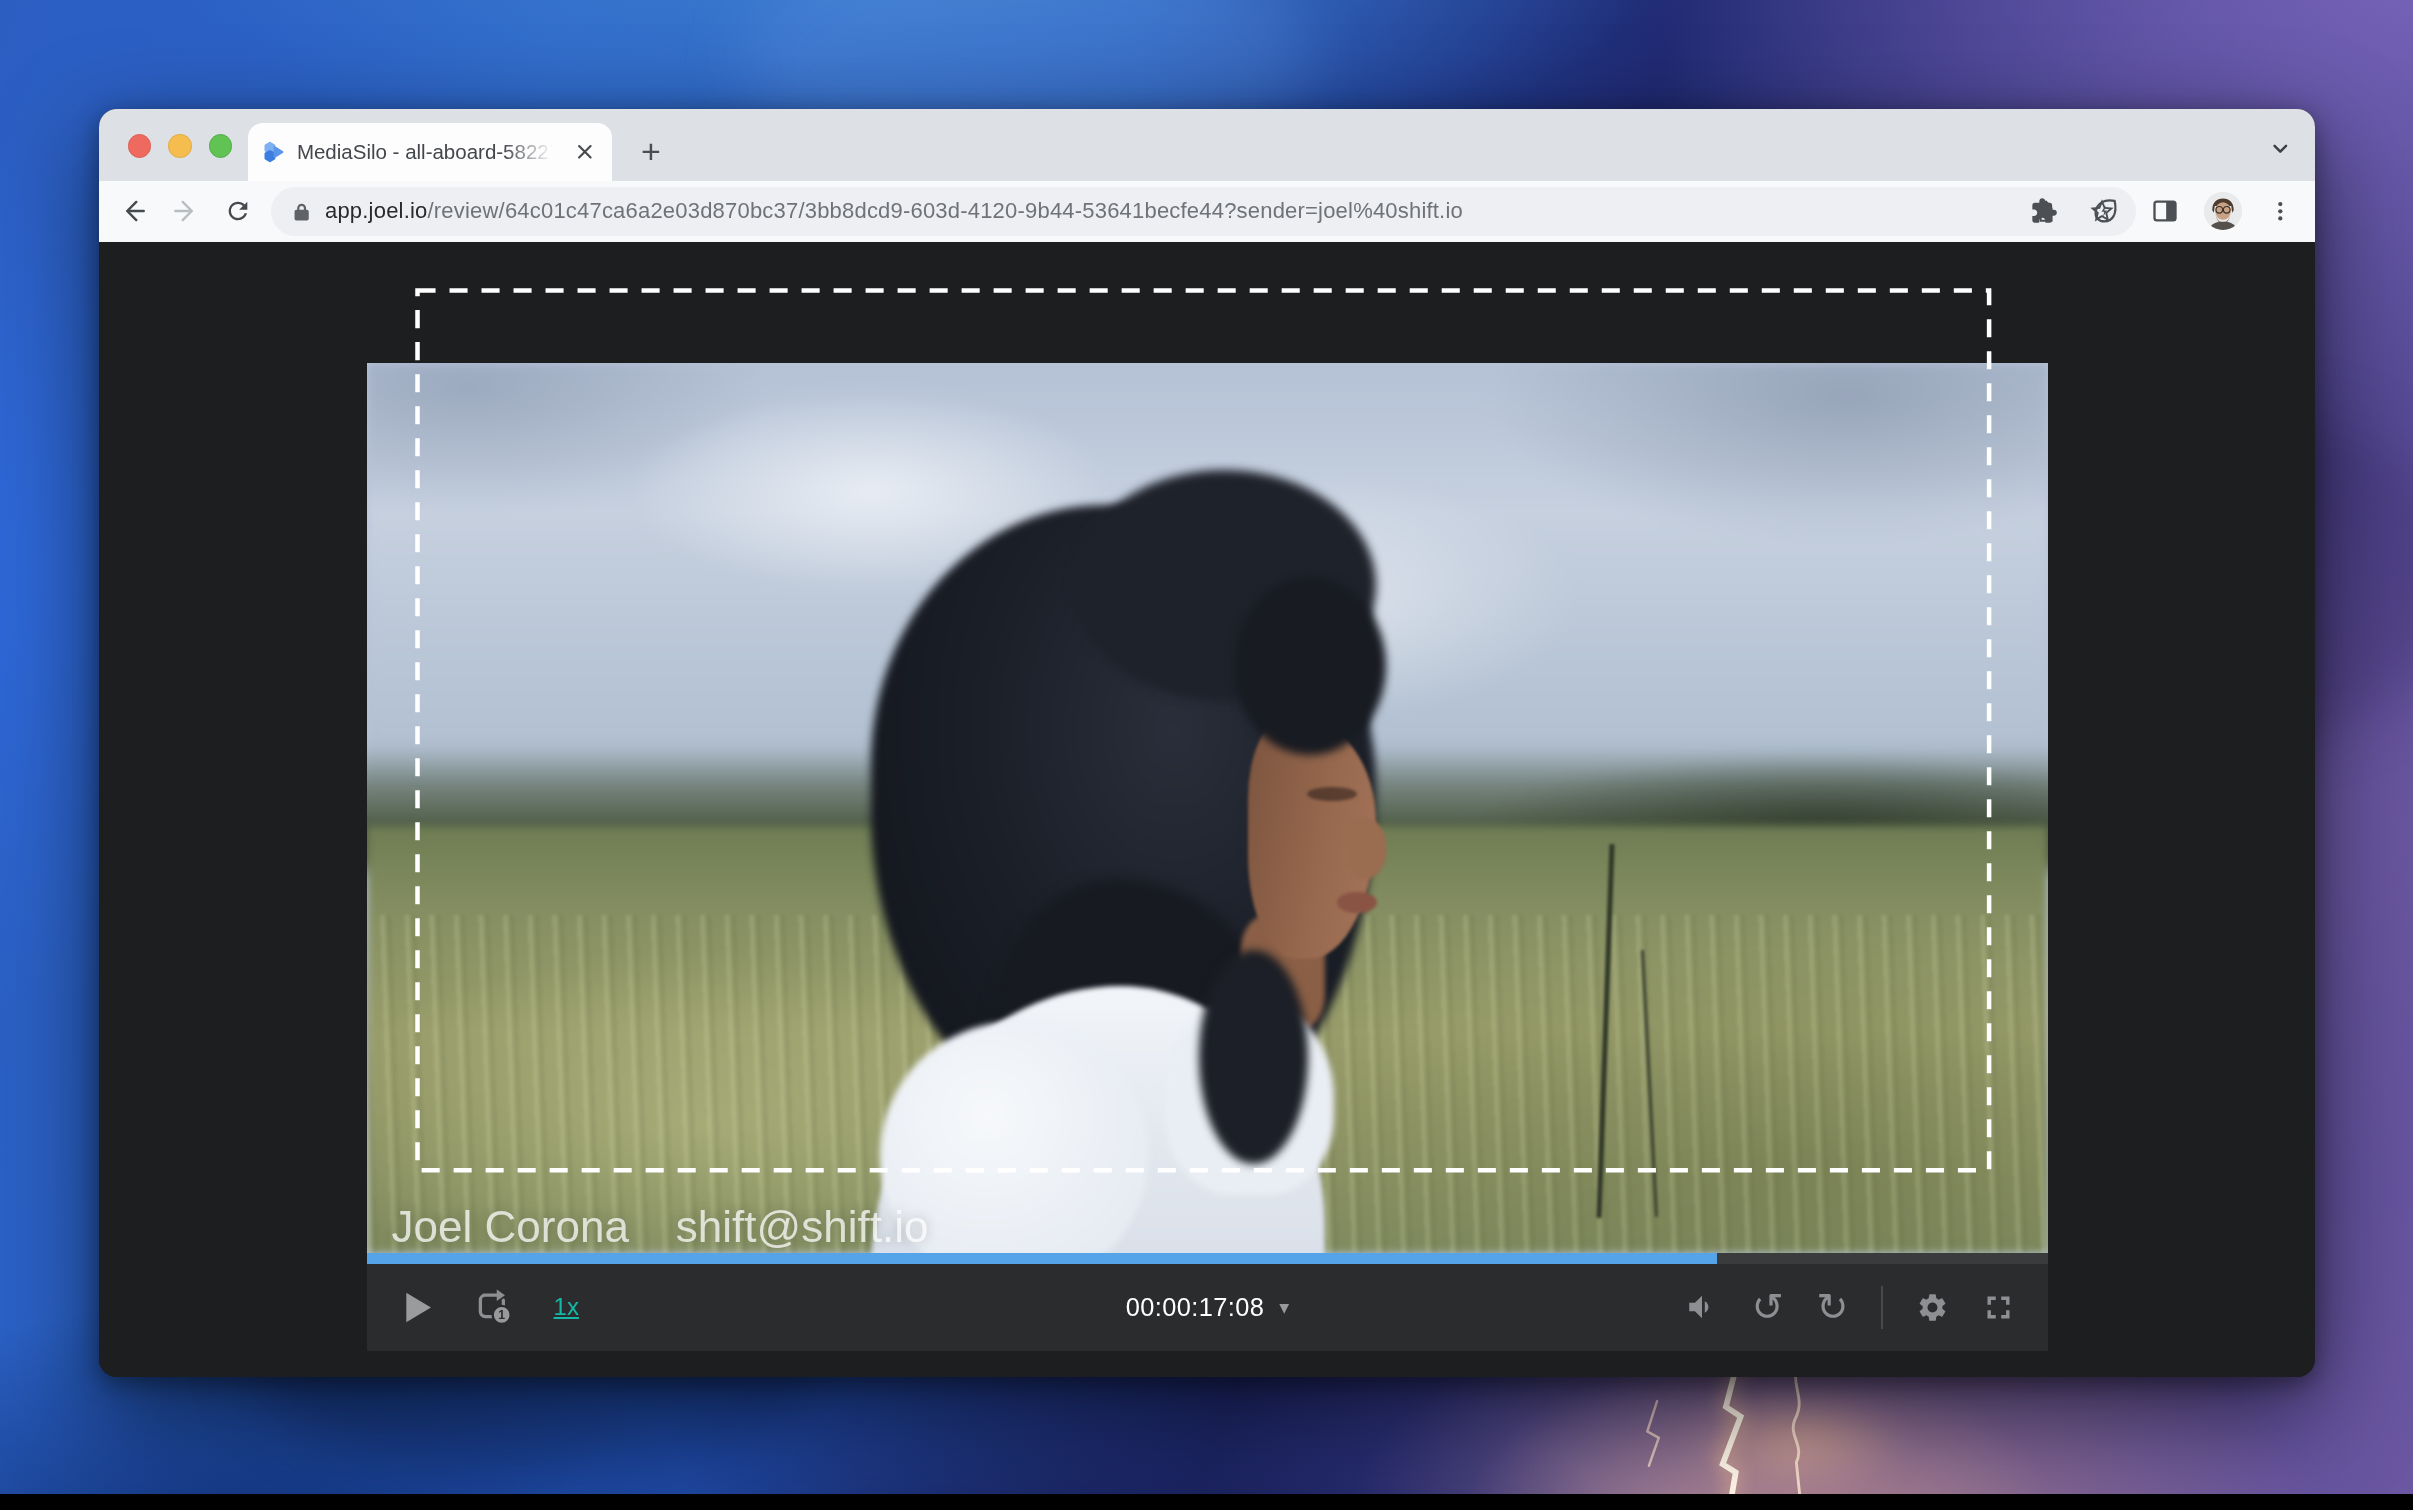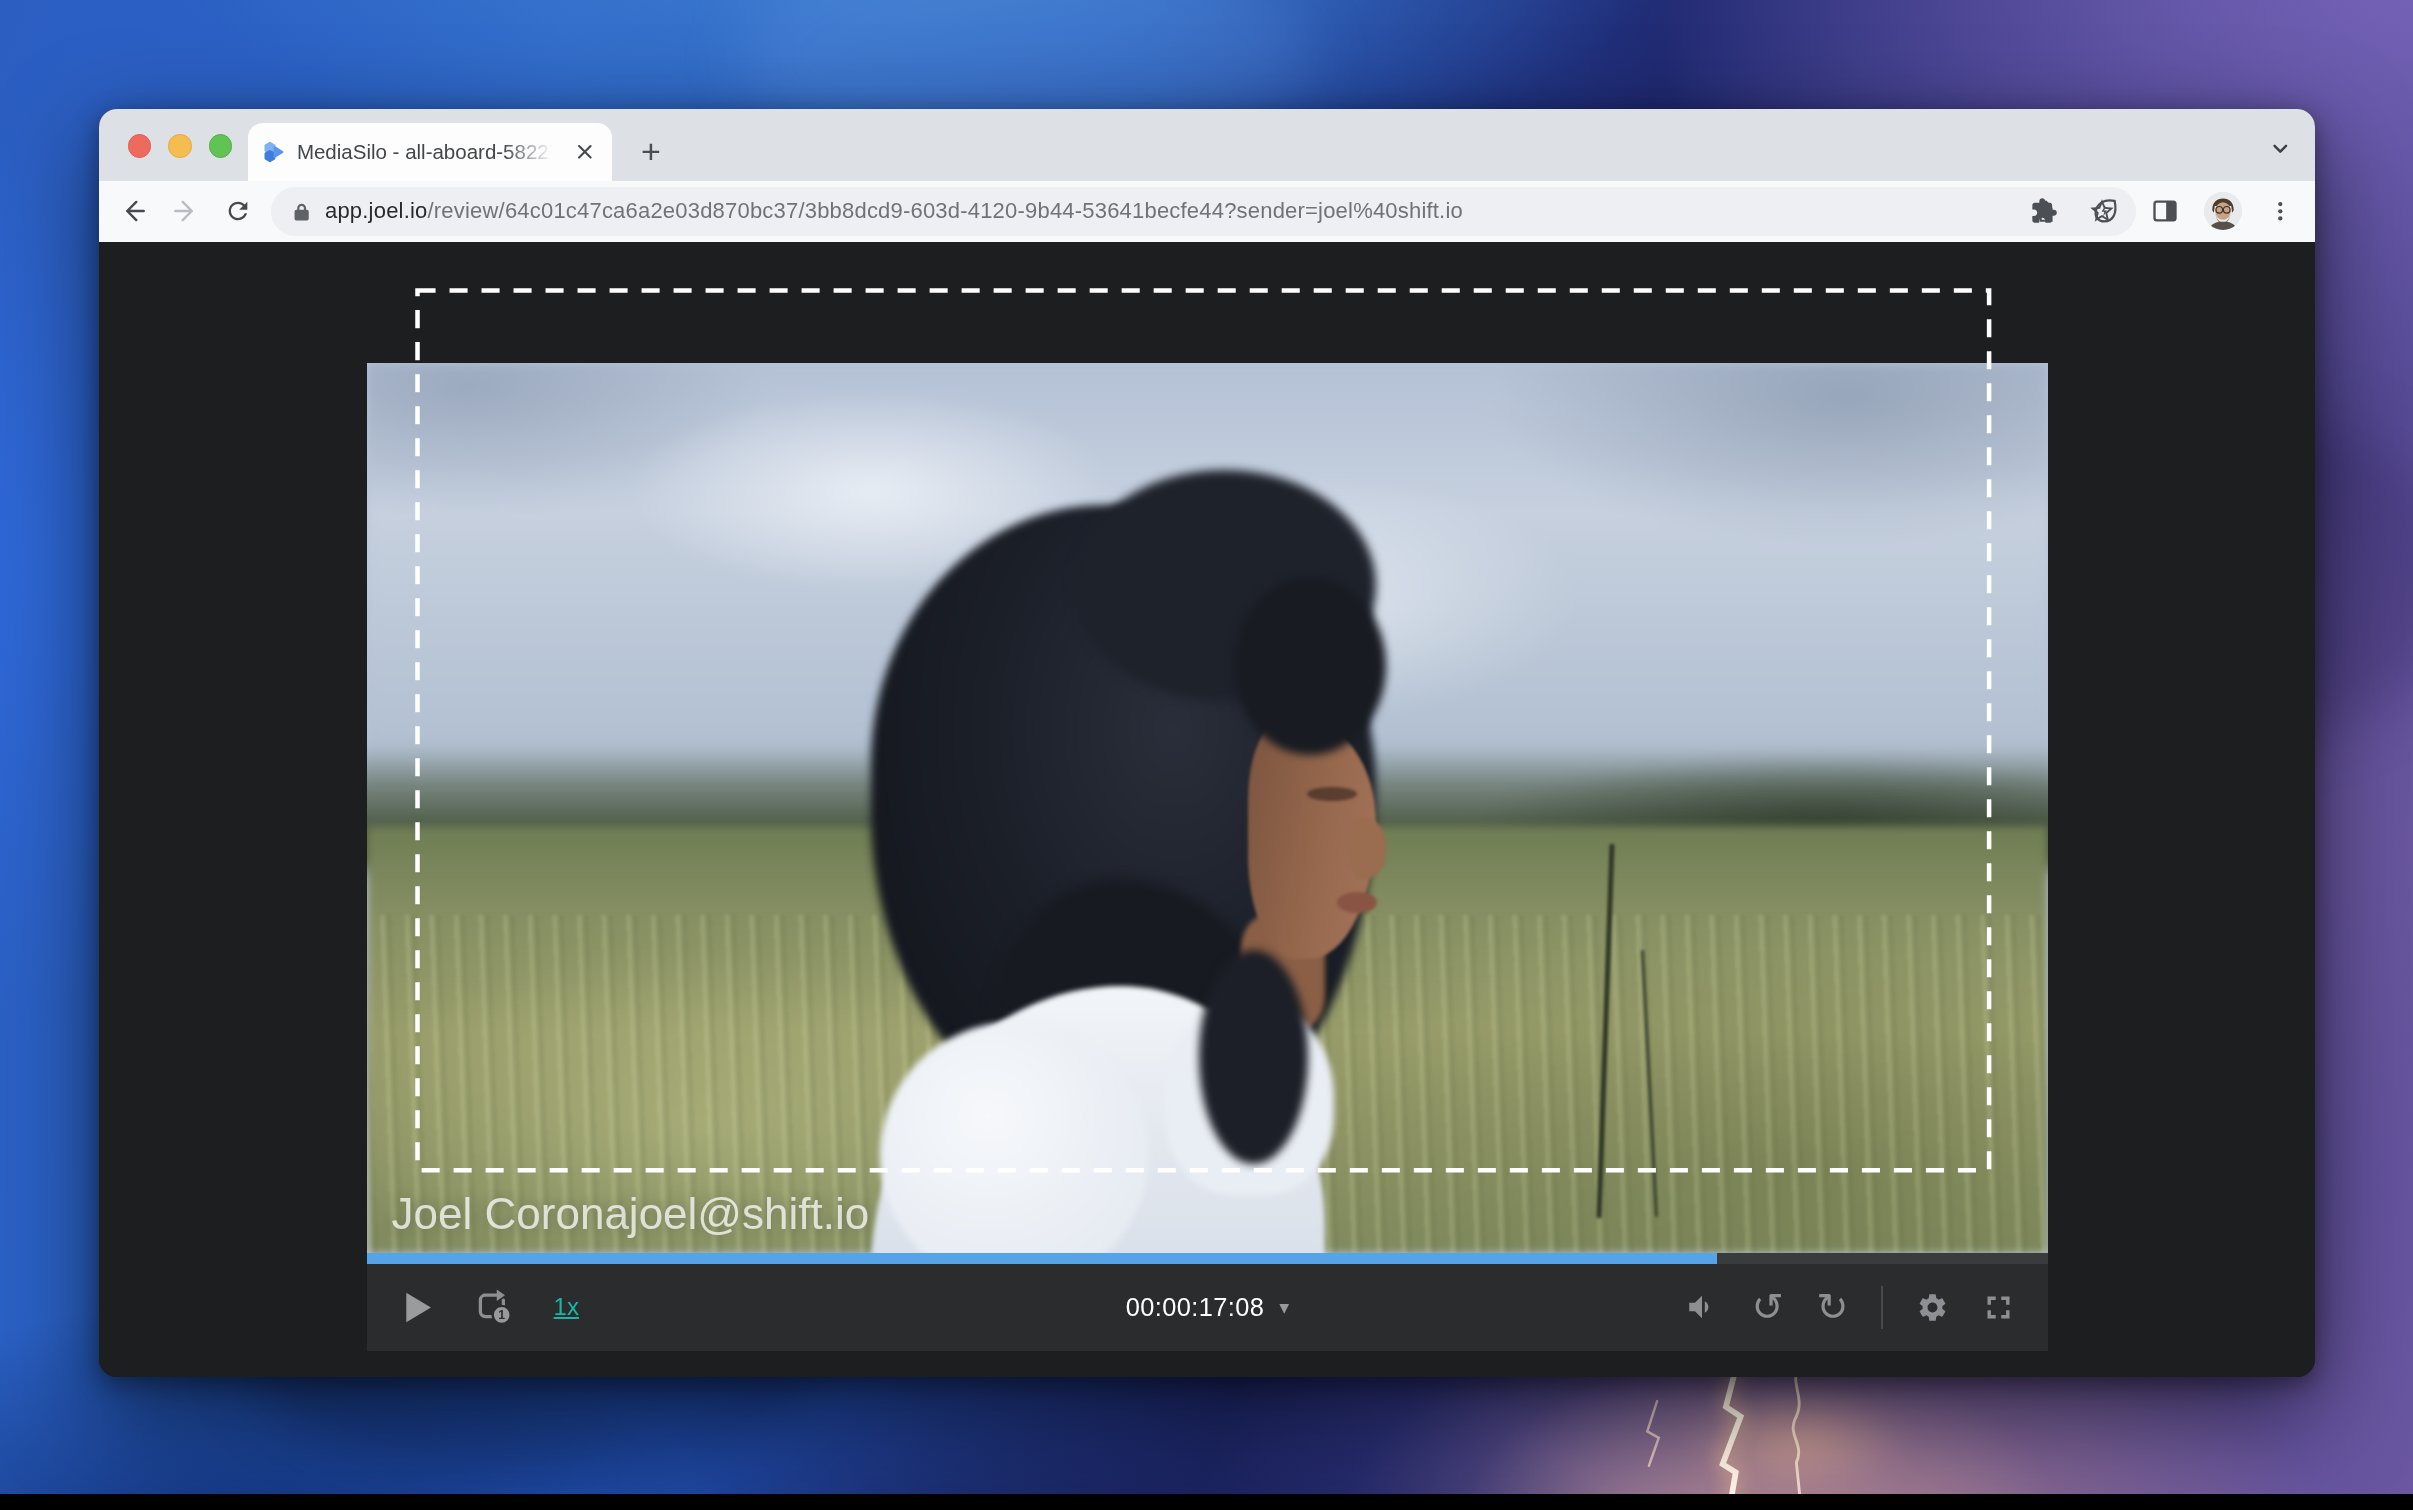--- a/index.html
+++ b/index.html
@@ -107,22 +107,22 @@
   .lips{left:57.7%;top:59.4%;width:2.4%;height:2.4%;background:#8a5444;border-radius:50%;filter:blur(1.6px);}
   .hair-front{left:51.6%;top:24%;width:9%;height:20%;background:#181b22;border-radius:50%;filter:blur(4.1px);}
   .blouse{left:30%;top:70%;width:27%;height:34%;filter:blur(2.5px);
     background:linear-gradient(180deg,#f2f5f9 0%,#e3e8ef 50%,#d8dee8 100%);
     border-radius:55% 45% 0 0 / 95% 80% 0 0;}
   .sleeve{left:30.5%;top:74%;width:16%;height:30%;background:radial-gradient(circle at 40% 35%, #f6f8fb, #e6ebf2 75%);
     border-radius:50%;filter:blur(3.3px);}
   .shoulder{left:47.5%;top:71.5%;width:10%;height:22%;background:#e9edf4;border-radius:50% 50% 40% 40%;filter:blur(3.3px);}
   .hair-over{left:49.5%;top:66%;width:6.5%;height:24%;background:#1c1f27;border-radius:50%;filter:blur(4.1px);}
 
-  .watermarks{position:absolute;left:0;right:0;bottom:14px;display:flex;align-items:flex-start;
-    padding:0 24.6px;z-index:15;}
+  .watermarks{position:absolute;left:0;right:0;bottom:1px;display:flex;align-items:flex-start;
+    padding:0 24.6px;z-index:15;gap:47px;}
   .wm{font-size:44px;font-weight:400;color:rgba(255,255,255,.74);text-shadow:0 0 11.5px rgba(30,40,30,.25);}
   .wm-center{flex:1;text-align:center;}
 
   .progress{height:10.7px;background:#3a3b3d;position:relative;}
   .progress-fill{position:absolute;left:0;top:0;bottom:0;width:80.3%;background:#55a4e9;}
 
   .controls{height:87px;background:#2b2c2e;position:relative;display:flex;align-items:center;}
   .ctl-left{display:flex;align-items:center;gap:39px;margin-left:36px;}
   .ctl-center{position:absolute;left:0;right:0;display:flex;align-items:center;justify-content:center;gap:15px;}
   .ctl-right{display:flex;align-items:center;gap:33px;margin-left:auto;margin-right:33px;}
@@ -276,21 +276,21 @@
         <div class="layer nose"></div>
         <div class="layer eyeline"></div>
         <div class="layer lips"></div>
         <div class="layer hair-front"></div>
         <div class="layer blouse"></div>
         <div class="layer sleeve"></div>
         <div class="layer shoulder"></div>
         <div class="layer hair-over"></div>
         <div class="watermarks">
           <span class="wm">Joel Corona</span>
-          <span class="wm">joel@shift.io</span>
+          <span class="wm">shift@shift.io</span>
         </div>
       </div>
 
       <div class="progress">
         <div class="progress-fill" style="width: 80.3%; background: rgb(85, 164, 233);"></div>
       </div>
 
       <div class="controls">
         <div class="ctl-left">
           <span class="ctl-btn">

